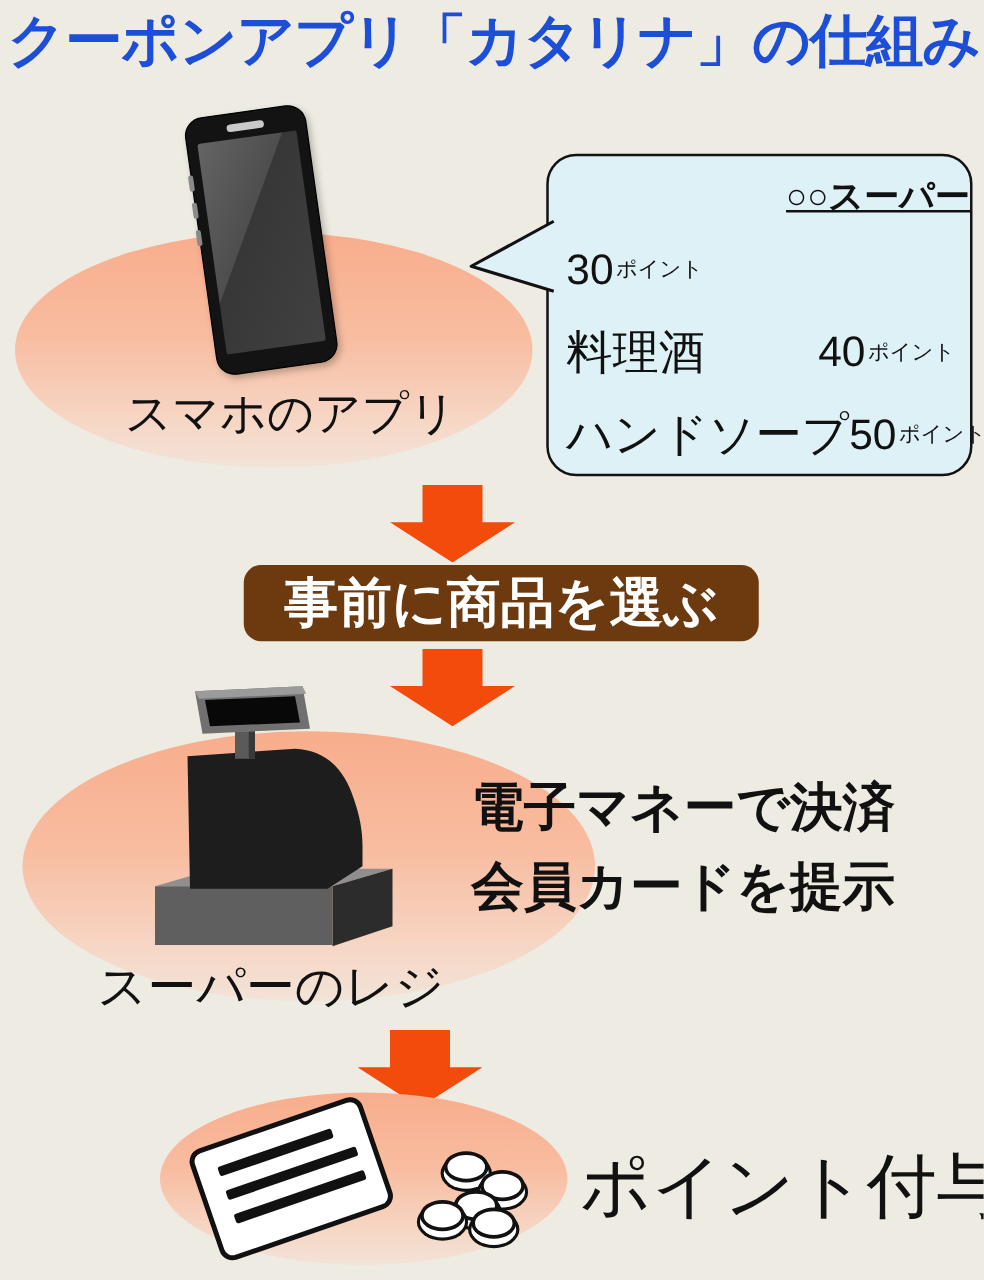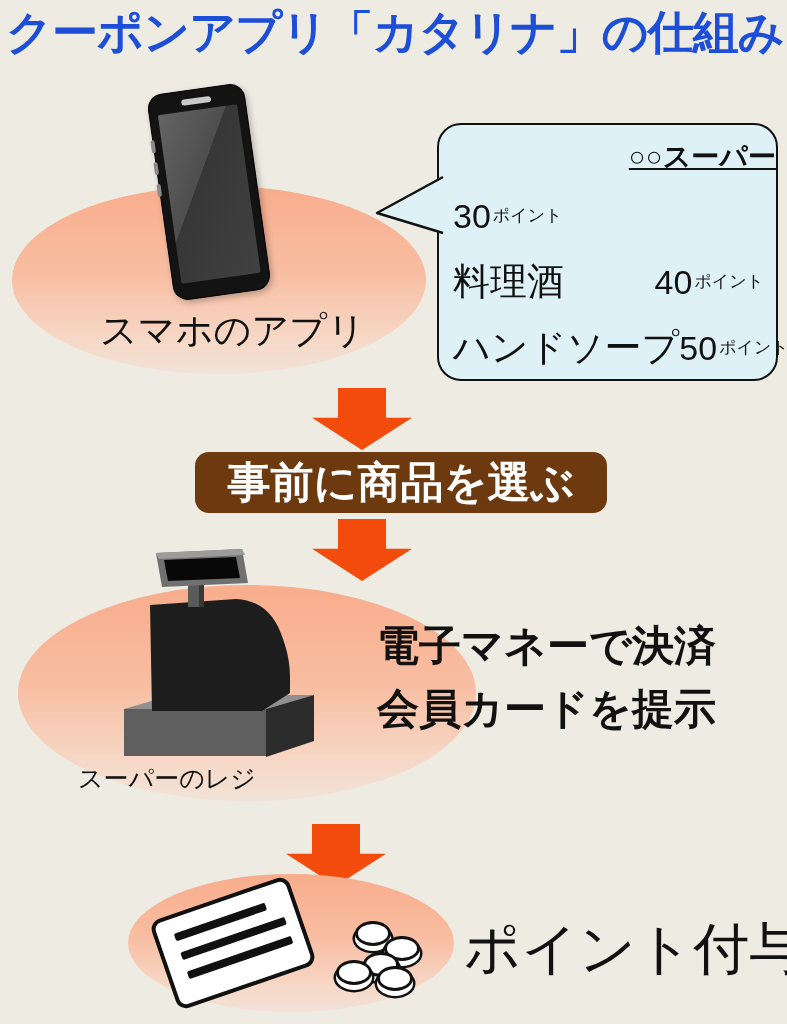--- a/index.html
+++ b/index.html
@@ -113,21 +113,21 @@
     display:flex;align-items:center;justify-content:center;
     color:#fff;font-size:43px;font-weight:700;
     white-space:nowrap;
     margin-left:32px;
   }
 
   
   .register-svg{left:116px;top:547px;width:202px;height:220px;}
   .register-label{
     left:78px;top:762px;width:320px;
-    font-size:25px;font-weight:500;white-space:nowrap;
+    font-size:39px;font-weight:500;white-space:nowrap;
   }
   .pay-notes{
     left:377px;top:614px;width:400px;
     font-size:42px;font-weight:600;line-height:63px;
     white-space:nowrap;
   }
 
   
   .card{
     left:160px;top:896px;width:146px;height:94px;

